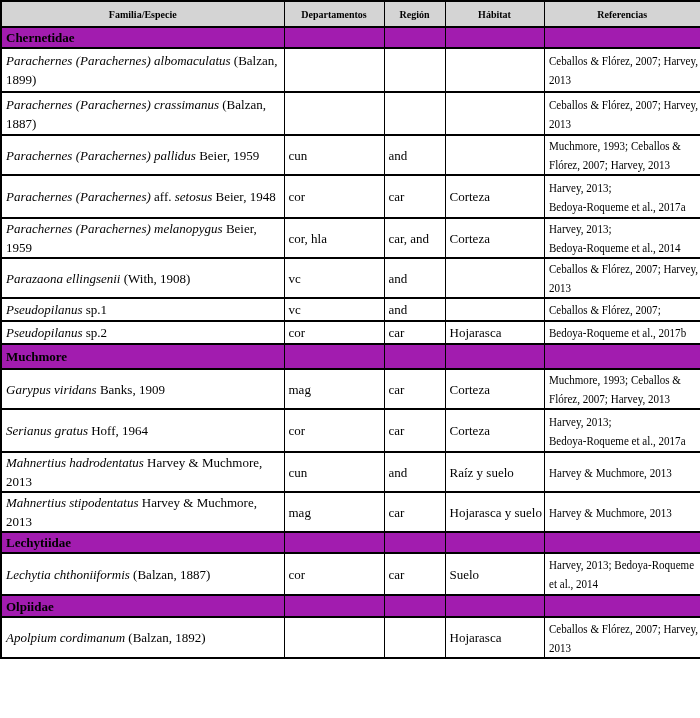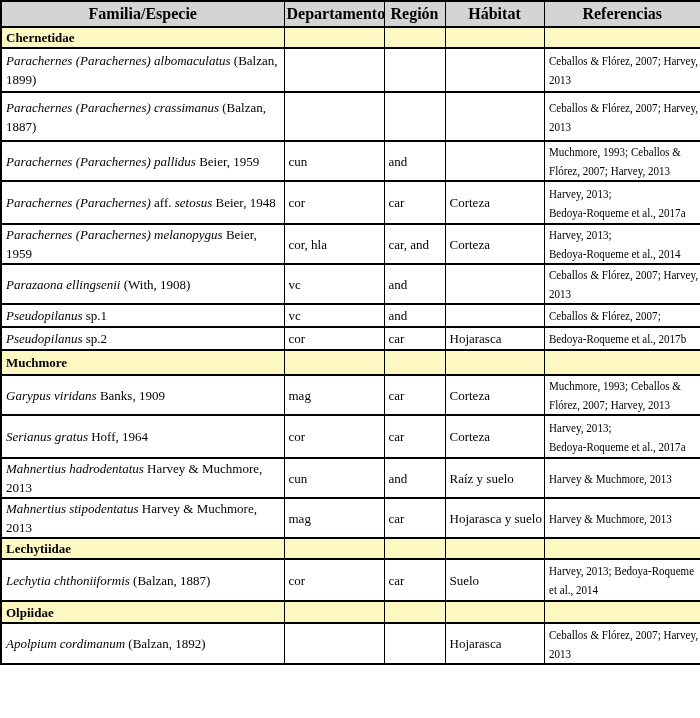--- a/index.html
+++ b/index.html
@@ -19,31 +19,31 @@
     border: solid #000;
     border-width: 2px 1px;
     vertical-align: middle;
     overflow: hidden;
     box-sizing: border-box;
   }
   thead th {
     background: #d4d4d4;
     font-weight: bold;
     text-align: center;
-    font-size: 16px;
+    font-size: 10px;
     padding: 2px;
     height: 22px;
   }
   td {
     padding: 0 2px 0 4px;
     line-height: 19px;
     white-space: pre-line;
     text-align: left;
   }
-  tr.family-row td { background: #fef9c3; }
+  tr.family-row td { background: #a21caf; }
   td.family-name {
     font-weight: bold;
     white-space: nowrap;
   }
   td.habitat-cell {
     white-space: nowrap;
     padding-right: 0;
   }
   td.name-cell { padding-right: 3px; }
   span.sx {
@@ -85,21 +85,21 @@
       </tr>
       <tr style="height: 44px;">
         <td class="name-cell"><i>Parachernes (Parachernes) albomaculatus</i><span> (Balzan,
 1899)</span></td>
         <td></td>
         <td></td>
         <td class="habitat-cell"></td>
         <td><span class="sx">Ceballos &amp; Flórez, 2007; Harvey,
 2013</span></td>
       </tr>
-      <tr style="height: 49px;">
+      <tr style="height: 43px;">
         <td class="name-cell"><i>Parachernes (Parachernes) crassimanus</i><span> (Balzan,
 1887)</span></td>
         <td></td>
         <td></td>
         <td class="habitat-cell"></td>
         <td><span class="sx">Ceballos &amp; Flórez, 2007; Harvey,
 2013</span></td>
       </tr>
       <tr style="height: 39px;">
         <td class="name-cell"><i>Parachernes (Parachernes) pallidus</i><span> Beier, 1959</span></td>

